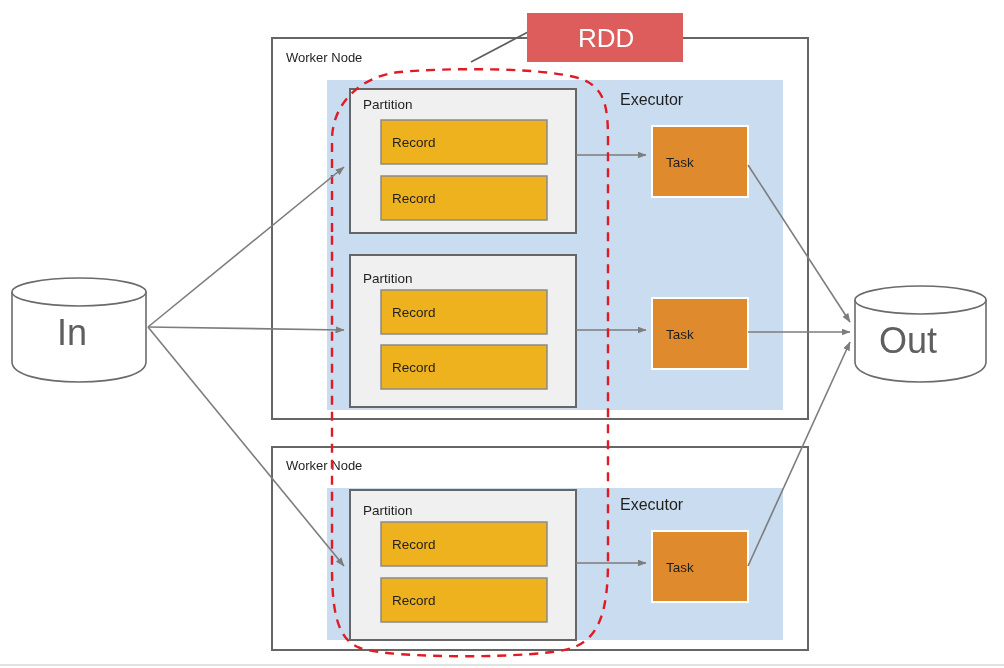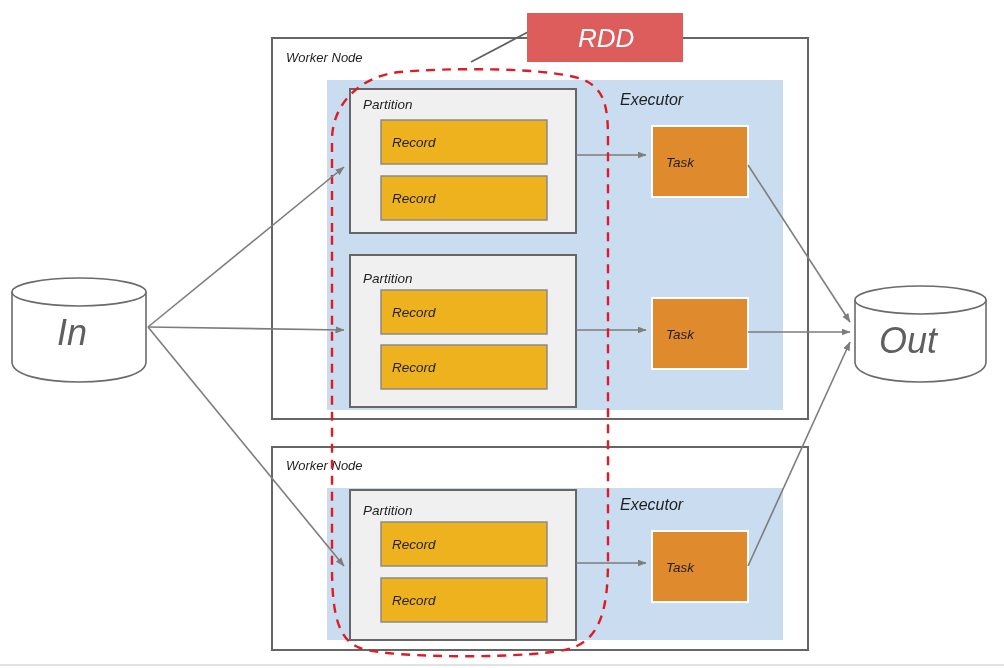--- a/index.html
+++ b/index.html
@@ -11,21 +11,20 @@
     width: 1004px;
     height: 668px;
     font-family: "Liberation Sans", sans-serif;
     overflow: hidden;
   }
   #diagram-root {
     position: relative;
     width: 1004px;
     height: 668px;
     background: #ffffff;
-    font-style: italic;
   }
   svg#spark-diagram {
     display: block;
     width: 1004px;
     height: 668px;
   }
   .node-label {
     font-family: "Liberation Sans", sans-serif;
     font-size: 13px;
     fill: #1f1f1f;

